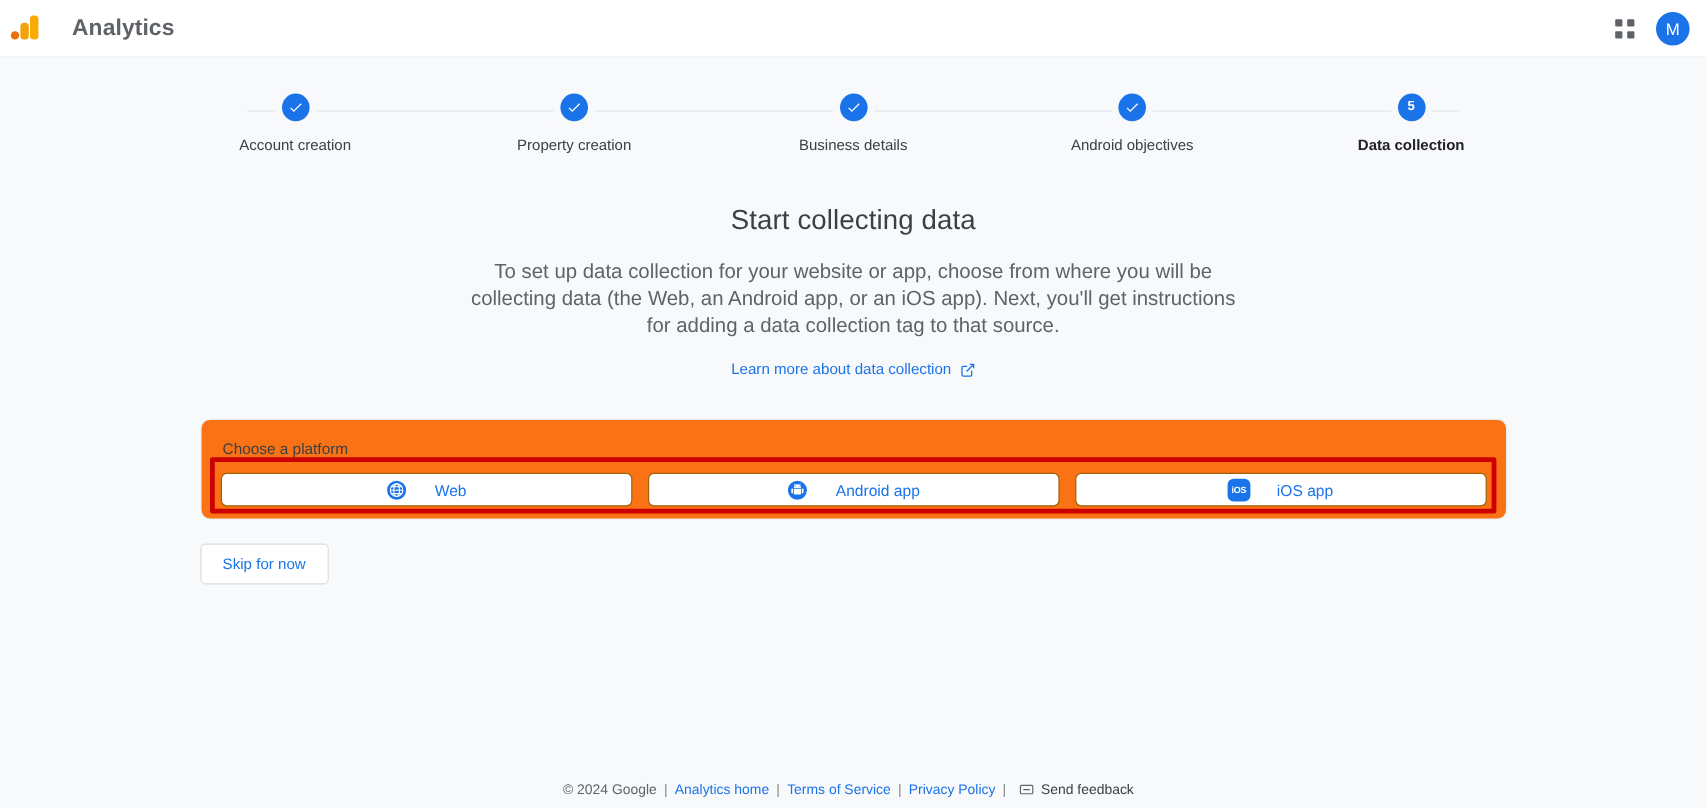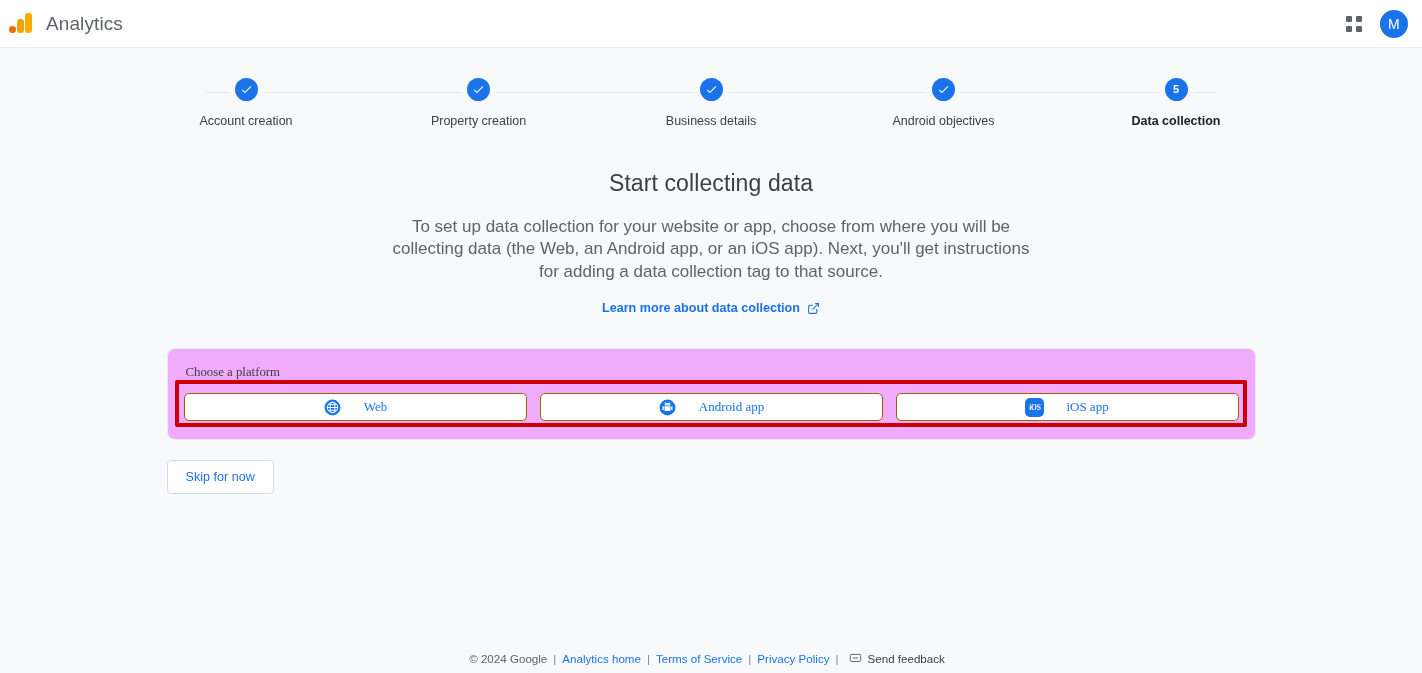--- a/index.html
+++ b/index.html
@@ -41,21 +41,22 @@
     bottom: 4px;
     border-radius: 3px;
   }
   .ga-logo .b1 { left: 1px;  width: 7px;  height: 7px;  background: #e8710a; border-radius: 50%; }
   .ga-logo .b2 { left: 9px;  width: 7px;  height: 14px; background: #f2a20c; }
   .ga-logo .b3 { left: 17px; width: 7px;  height: 20px; background: #f9ab00; }
   .brand-title {
     font-size: 19px;
     color: #5f6368;
     letter-spacing: .1px;
-    font-weight: 400;
+    font-weight: 700;
+    margin-left: 14px;
   }
   .appbar-right {
     margin-left: auto;
     display: flex;
     align-items: center;
     gap: 14px;
   }
   .apps-grid {
     width: 24px;
     height: 24px;
@@ -161,37 +162,36 @@
     color: #5f6368;
   }
   .learn-link {
     display: inline-flex;
     align-items: center;
     gap: 7px;
     margin-top: 18px;
     font-size: 12.6px;
     color: #1a73e8;
     text-decoration: none;
-    font-weight: 700;
+    font-weight: 400;
     cursor: pointer;
   }
   .learn-link svg { display: block; }
 
   
   .card-wrap {
     position: relative;
     width: 1089px;
     margin: 32px auto 0;
   }
   .card {
-    background: #f0abfc;
+    background: #f97316;
     border: 1px solid #e8eaed;
     border-radius: 8px;
-    padding: 14px 16px 18px;
-    font-family: Liberation Serif, serif;
+    padding: 14px 16px 10px;
   }
   .card-title {
     font-size: 12.8px;
     color: #3c4043;
     margin: 2px 2px 13px;
   }
   .platform-row {
     display: flex;
     gap: 13px;
   }

